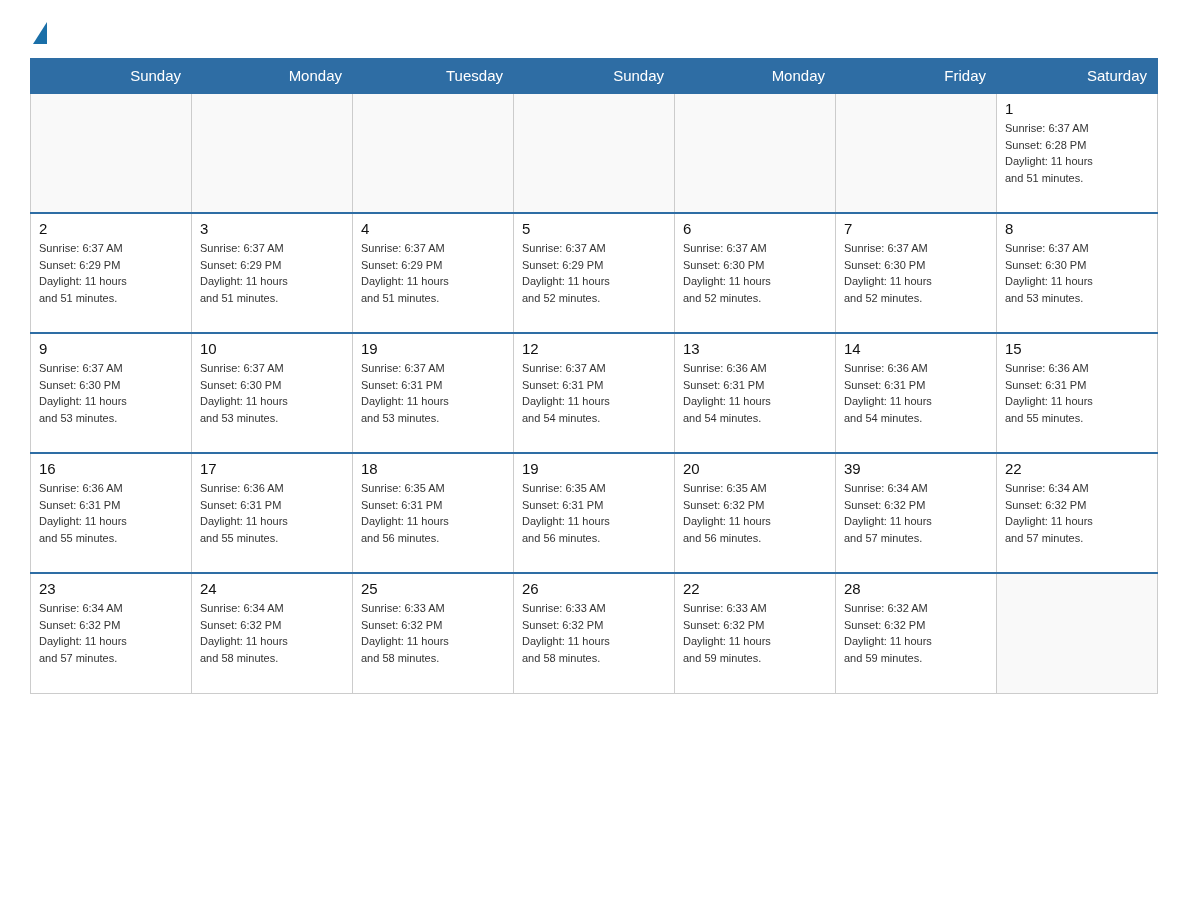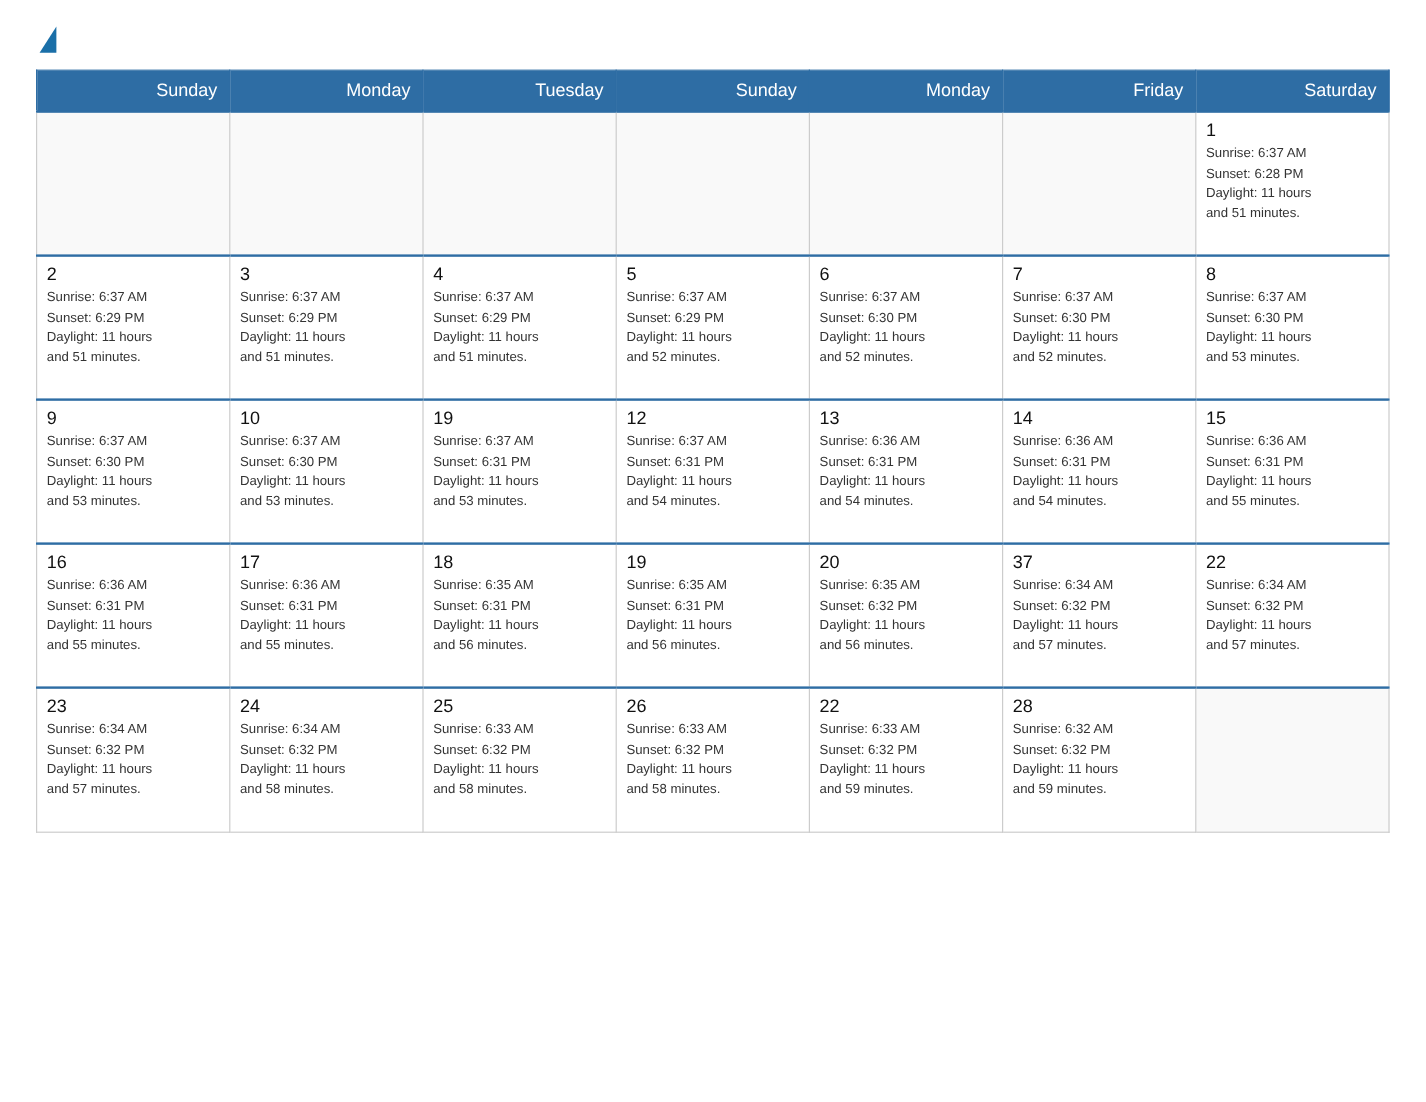--- a/index.html
+++ b/index.html
@@ -277,21 +277,21 @@
 and 56 minutes.</div>
         </td>
         <td>
           <div class="day-number">20</div>
           <div class="day-info" style="white-space: pre-line;">Sunrise: 6:35 AM
 Sunset: 6:32 PM
 Daylight: 11 hours
 and 56 minutes.</div>
         </td>
         <td>
-          <div class="day-number">37</div>
+          <div class="day-number">39</div>
           <div class="day-info" style="white-space: pre-line;">Sunrise: 6:34 AM
 Sunset: 6:32 PM
 Daylight: 11 hours
 and 57 minutes.</div>
         </td>
         <td>
           <div class="day-number">22</div>
           <div class="day-info" style="white-space: pre-line;">Sunrise: 6:34 AM
 Sunset: 6:32 PM
 Daylight: 11 hours

